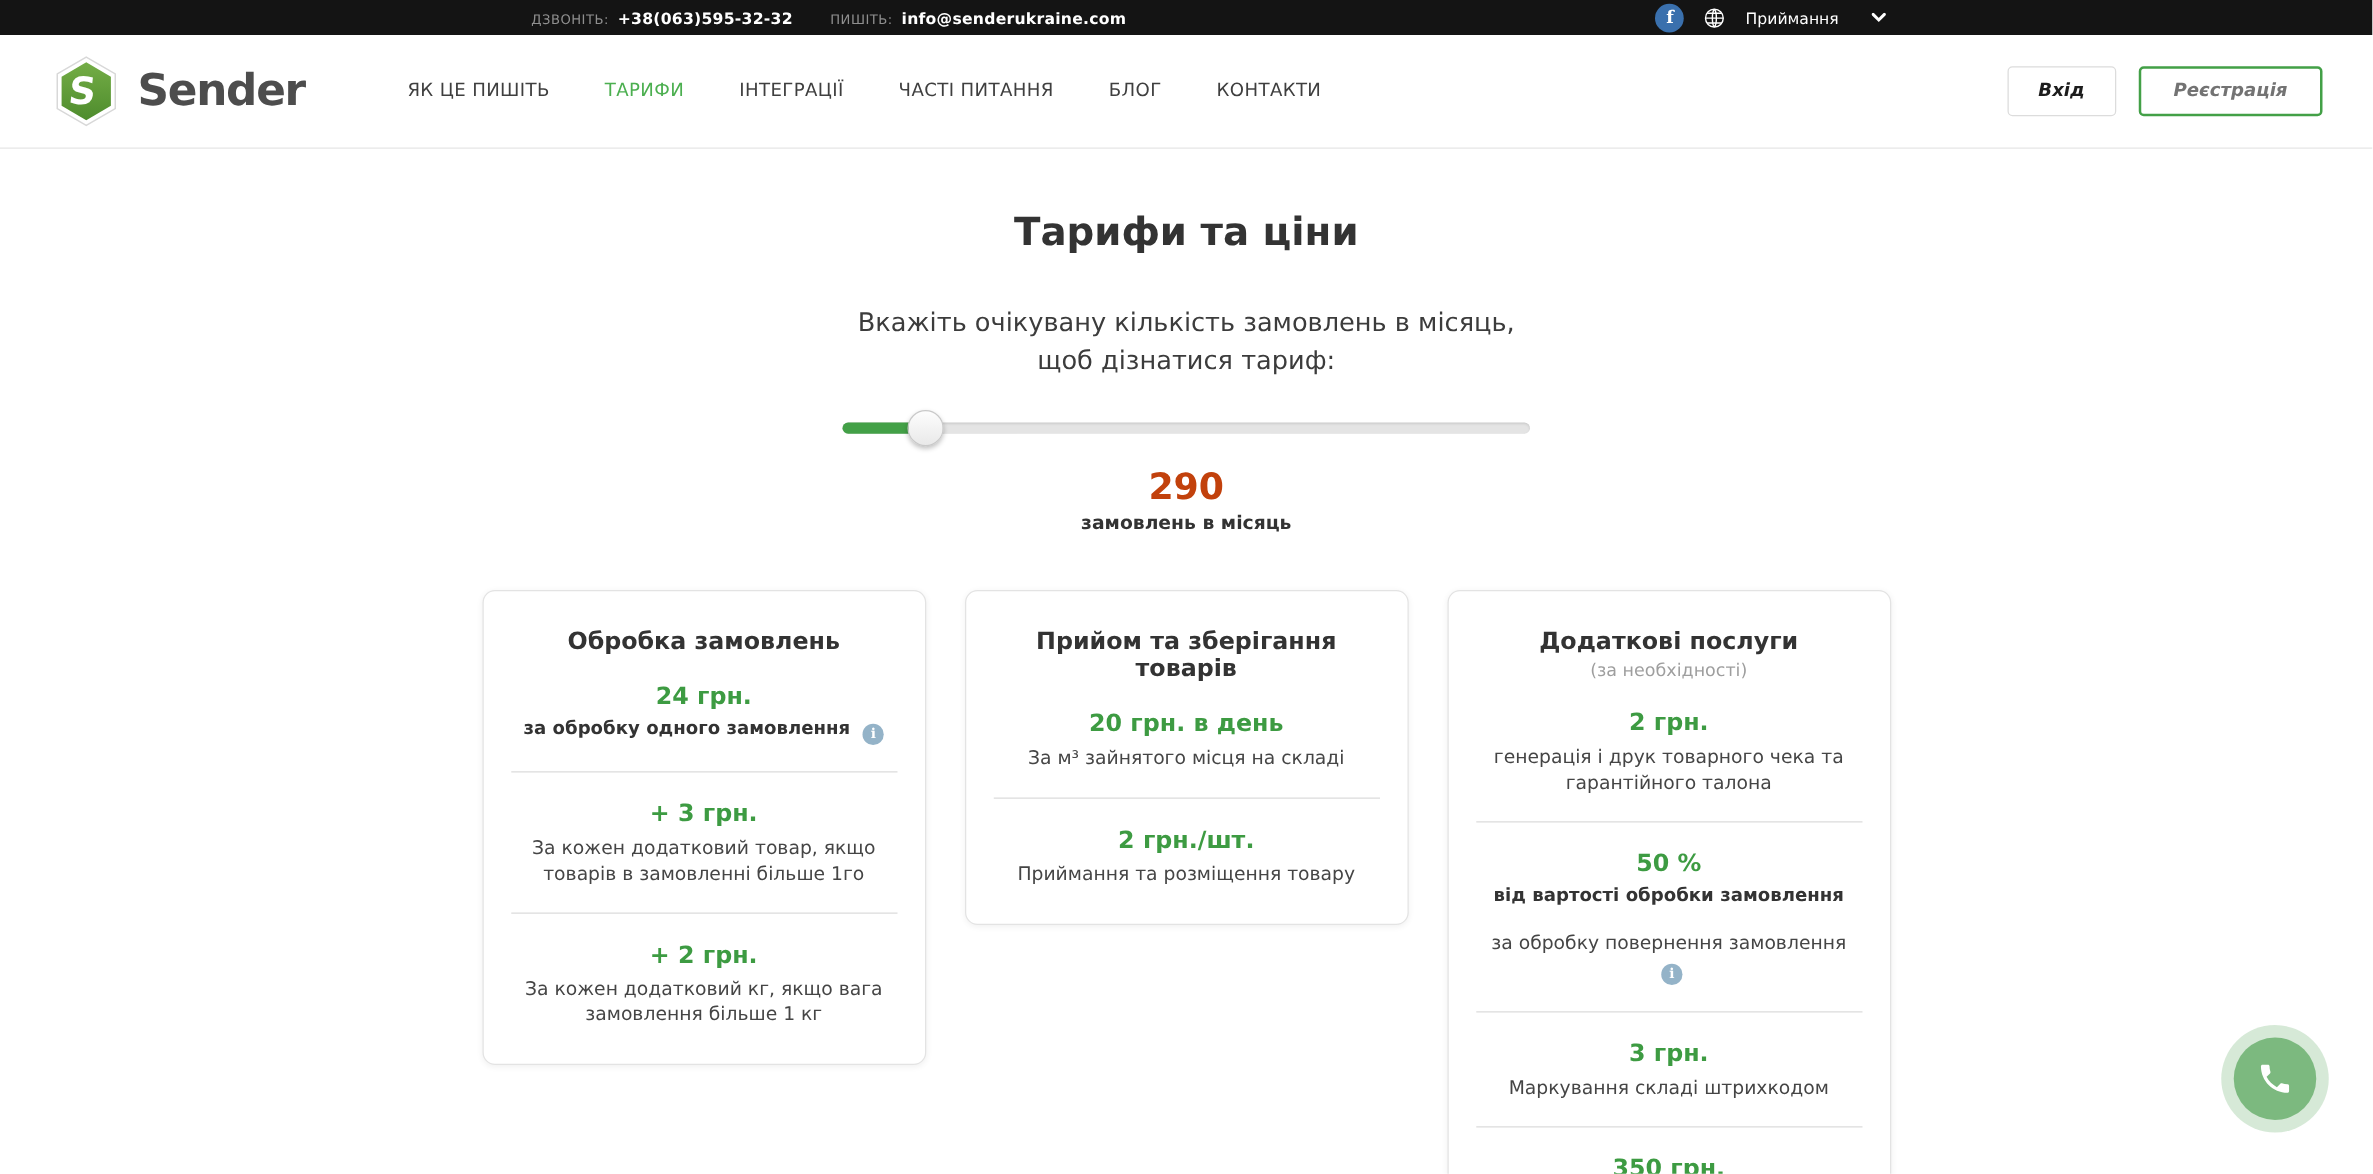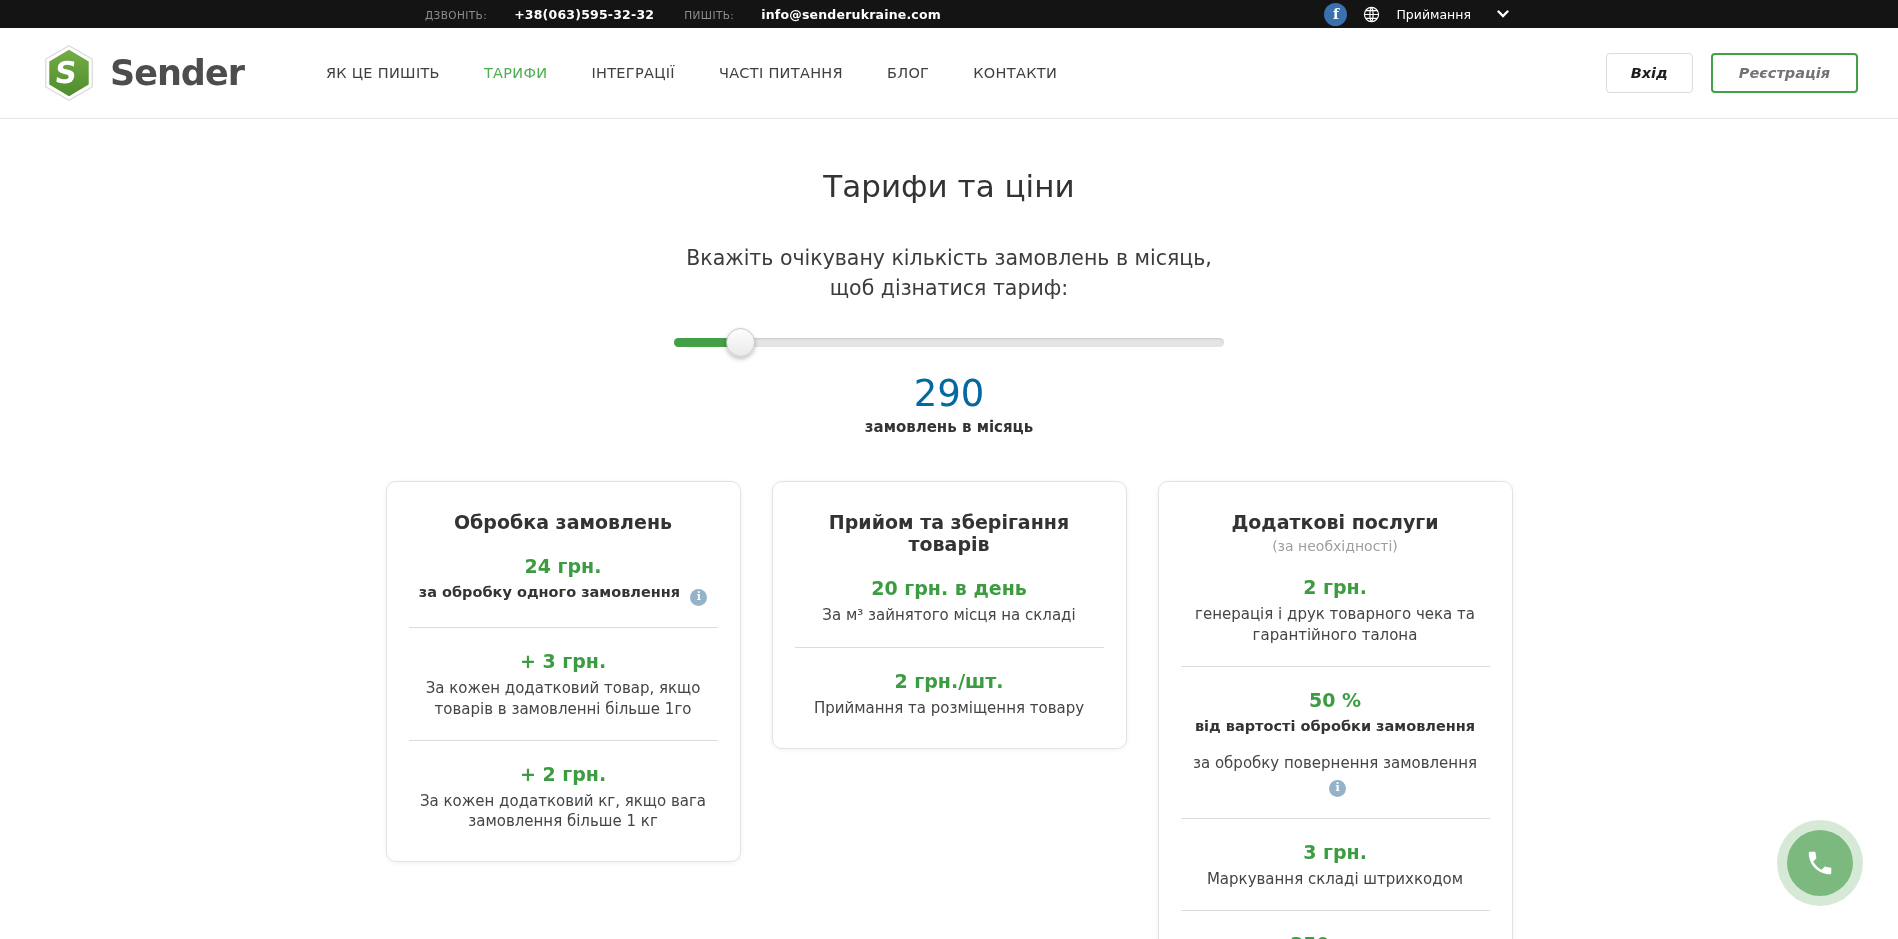--- a/index.html
+++ b/index.html
@@ -6,21 +6,21 @@
   html,body { width:1898px; height:939px; }
   body {
     font-family: "DejaVu Sans", "Liberation Sans", sans-serif;
     background:#ffffff; color:#333; overflow:hidden; position:relative;
   }
 
   
   .topbar { height:28px; background:#141414; display:flex; align-items:center; }
   .topbar-inner { width:1120px; margin:0 auto; display:flex; align-items:center; }
   .contact-group { display:flex; align-items:center; gap:30px; padding-left:36px; }
-  .contact { display:flex; align-items:baseline;gap:20px; }
+  .contact { display:flex; align-items:baseline; }
   .contact .lbl { color:#8f8f8f; font-size:10.5px; letter-spacing:.4px; }
   .contact .val { color:#ffffff; font-size:12.5px; font-weight:bold; margin-left:7px; letter-spacing:.2px;text-align:right; }
   .topbar-right { margin-left:auto; display:flex; align-items:center; gap:16px; }
   .fb-circle { width:23px; height:23px; border-radius:50%; background:#3a70ad; color:#fff;
     display:flex; align-items:center; justify-content:center; font-weight:bold; font-size:14px;
     font-family:"DejaVu Serif","Liberation Serif",serif; cursor:pointer; }
   .globe-icon { display:flex; align-items:center; }
   .lang-label { color:#ffffff; font-size:12.5px; }
   .chev { display:flex; align-items:center; margin-left:10px; cursor:pointer; }
 
@@ -33,30 +33,30 @@
   .nav-item { font-size:14.5px; color:#3f3f3f; letter-spacing:.3px; cursor:pointer; white-space:nowrap; }
   .nav-item.active { color:#4caf50; }
   .header-actions { margin-left:auto; display:flex; align-items:center; gap:18px; }
   .btn { background:#fff; border-radius:4px; font-size:14.5px; font-weight:bold;
     padding:11px 24px; cursor:pointer; font-family:inherit;font-style:italic; }
   .btn-login { border:1px solid #dcdcdc; color:#1d1d1d; }
   .btn-register { border:2px solid #43a047; color:#737373; padding:10px 26px; }
 
   
   .main { text-align:center; }
-  .page-title { font-size:31px; font-weight:normal; color:#333; padding-top:49px; }
+  .page-title { font-size:31px; font-weight:bold; color:#333; padding-top:49px; }
   .slider-prompt { font-size:20.5px; color:#3c3c3c; line-height:1.45; margin-top:40px; white-space:pre-line; }
   .slider-wrap { width:550px; margin:25px auto 0; position:relative; height:29px; }
   .slider-track { position:absolute; left:0; right:0; top:10px; height:9px; background:#e4e4e4;
     border-radius:6px; box-shadow:inset 0 1px 2px rgba(0,0,0,.12); cursor:pointer; }
   .slider-fill { position:absolute; left:0; top:10px; height:9px; background:#43a047; border-radius:6px 0 0 6px; }
   .slider-handle { position:absolute; top:0; width:29px; height:29px; border-radius:50%;
     background:linear-gradient(#fdfdfd,#e9e9e9); border:1px solid #c9c9c9;
     box-shadow:0 2px 4px rgba(0,0,0,.25); cursor:grab; }
-  .orders-value { font-size:37px; font-weight:normal; color:#0369a1; margin-top:15px; }
+  .orders-value { font-size:29px; font-weight:bold; color:#c2410c; margin-top:15px; }
   .orders-label { font-size:15px; font-weight:bold; color:#333; margin-top:3px; }
 
   
   .cards { display:flex; justify-content:center; align-items:flex-start; gap:31px; margin-top:45px; }
   .card { width:355px; background:#fff; border:1px solid #e3e3e3; border-radius:10px;
     box-shadow:0 1px 5px rgba(0,0,0,.06); padding:29px 22px 30px; }
   .card-title { font-size:19px; font-weight:bold; color:#333; }
   .card-subtitle { font-size:14px; color:#9e9e9e; margin-top:5px; }
   .price { font-size:19px; font-weight:bold; color:#3d9b42; margin-top:22px; }
   .desc { font-size:15px; color:#454545; line-height:1.35; margin-top:6px; }

